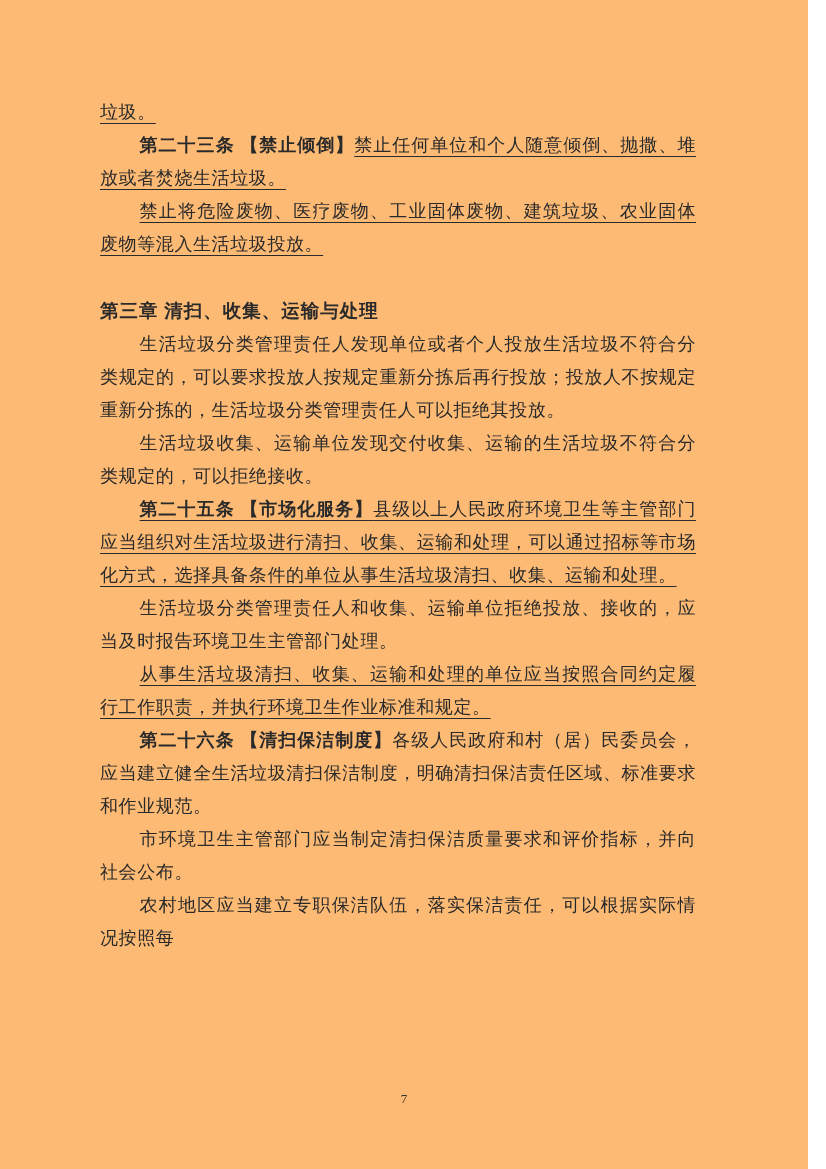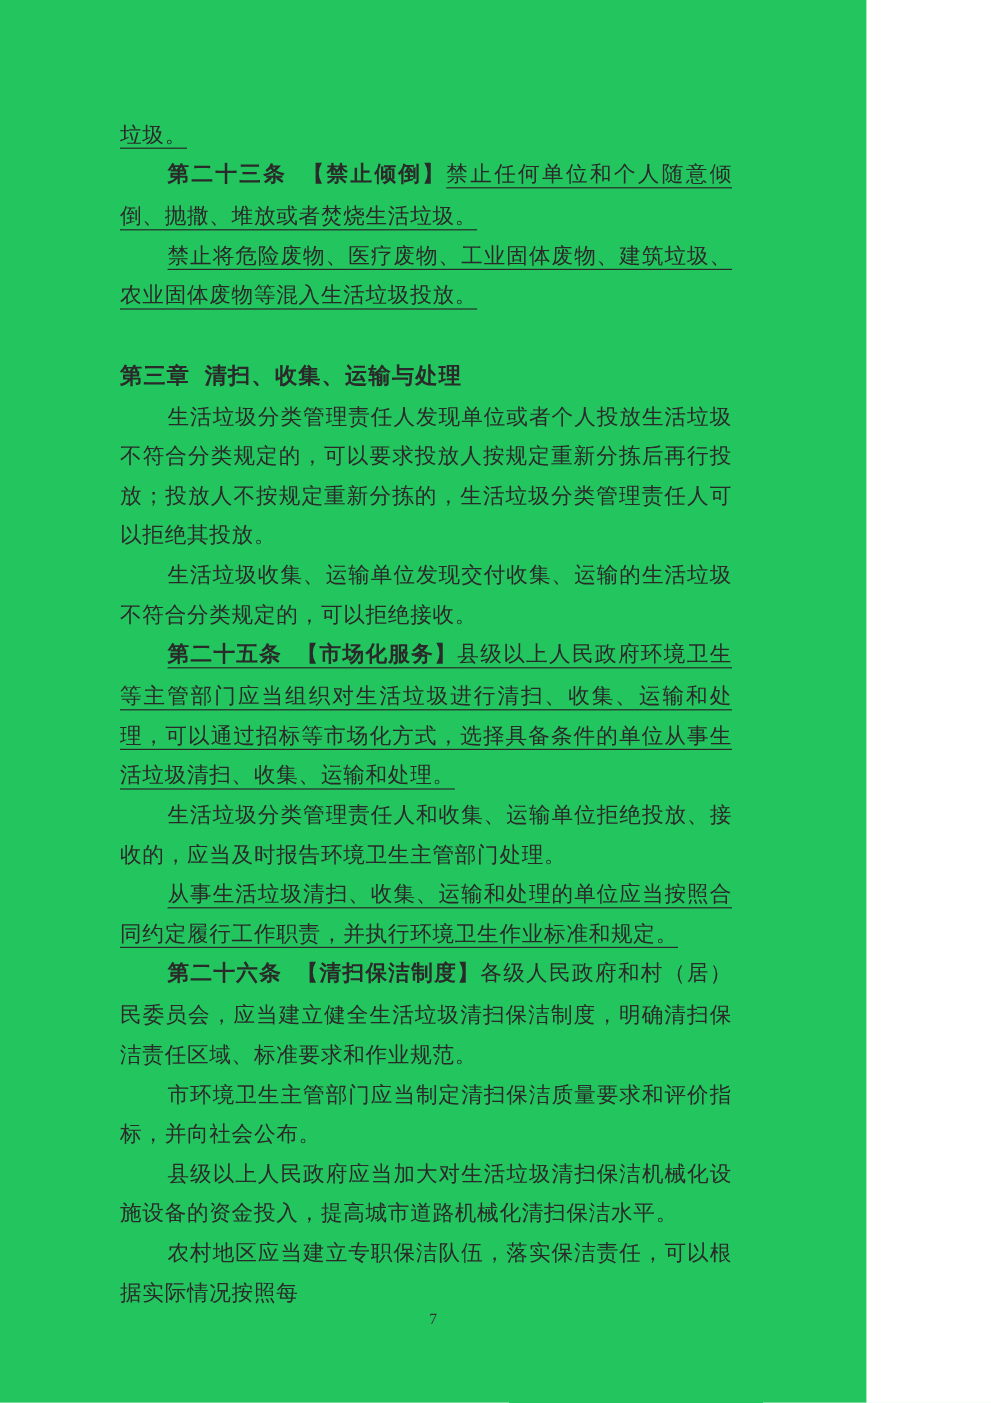--- a/index.html
+++ b/index.html
@@ -2,23 +2,23 @@
 <html><head>
 <meta charset="utf-8">
 <style>
   html, body {
     margin: 0;
     padding: 0;
     background: #ffffff;
   }
   .page {
     position: relative;
-    width: 722px;
+    width: 808px;
     height: 1169px;
-    background: #22c55e;
+    background: #fdba74;
     box-sizing: border-box;
     padding: 96px 112px 0 100px;
     overflow: hidden;
     font-family: "Liberation Serif", "DejaVu Serif", serif;
     color: #2a2a2a;
   }
   .doc p {
     margin: 0;
     font-size: 18px;
     line-height: 33px;
@@ -32,21 +32,21 @@
     text-align: left;
     text-indent: 0;
     margin-top: 33px;
     font-weight: 700;
     letter-spacing: 1px;
     font-family: "Liberation Sans", "DejaVu Sans", sans-serif;
     font-size: 18.5px;
   }
   .seg.b {
     font-weight: 700;
-    font-family: Liberation Mono, monospace;
+    font-family: Liberation Serif, serif;
   }
   .seg.u {
     text-decoration: underline;
     text-decoration-thickness: 1px;
     text-underline-offset: 5px;
   }
   .page-number {
     position: absolute;
     left: 0;
     right: 0;
@@ -66,17 +66,16 @@
       <p class=" indent"><span class="seg b">第二十三条 【禁止倾倒】</span><span class="seg u">禁止任何单位和个人随意倾倒、抛撒、堆放或者焚烧生活垃圾。</span></p>
       <p class=" indent"><span class="seg u">禁止将危险废物、医疗废物、工业固体废物、建筑垃圾、农业固体废物等混入生活垃圾投放。</span></p>
       <p class="chapter"><span class="seg b">第三章 清扫、收集、运输与处理</span></p>
       <p class=" indent"><span class="seg">生活垃圾分类管理责任人发现单位或者个人投放生活垃圾不符合分类规定的，可以要求投放人按规定重新分拣后再行投放；投放人不按规定重新分拣的，生活垃圾分类管理责任人可以拒绝其投放。</span></p>
       <p class=" indent"><span class="seg">生活垃圾收集、运输单位发现交付收集、运输的生活垃圾不符合分类规定的，可以拒绝接收。</span></p>
       <p class=" indent"><span class="seg b u">第二十五条 【市场化服务】</span><span class="seg u">县级以上人民政府环境卫生等主管部门应当组织对生活垃圾进行清扫、收集、运输和处理，可以通过招标等市场化方式，选择具备条件的单位从事生活垃圾清扫、收集、运输和处理。</span></p>
       <p class=" indent"><span class="seg">生活垃圾分类管理责任人和收集、运输单位拒绝投放、接收的，应当及时报告环境卫生主管部门处理。</span></p>
       <p class=" indent"><span class="seg u">从事生活垃圾清扫、收集、运输和处理的单位应当按照合同约定履行工作职责，并执行环境卫生作业标准和规定。</span></p>
       <p class=" indent"><span class="seg b">第二十六条 【清扫保洁制度】</span><span class="seg">各级人民政府和村（居）民委员会，应当建立健全生活垃圾清扫保洁制度，明确清扫保洁责任区域、标准要求和作业规范。</span></p>
       <p class=" indent"><span class="seg">市环境卫生主管部门应当制定清扫保洁质量要求和评价指标，并向社会公布。</span></p>
-      <p class=" indent"><span class="seg">县级以上人民政府应当加大对生活垃圾清扫保洁机械化设施设备的资金投入，提高城市道路机械化清扫保洁水平。</span></p>
       <p class=" indent"><span class="seg">农村地区应当建立专职保洁队伍，落实保洁责任，可以根据实际情况按照每</span></p>
     </div>
   <div class="page-number">7</div>
 </div>
 
 </body></html>

